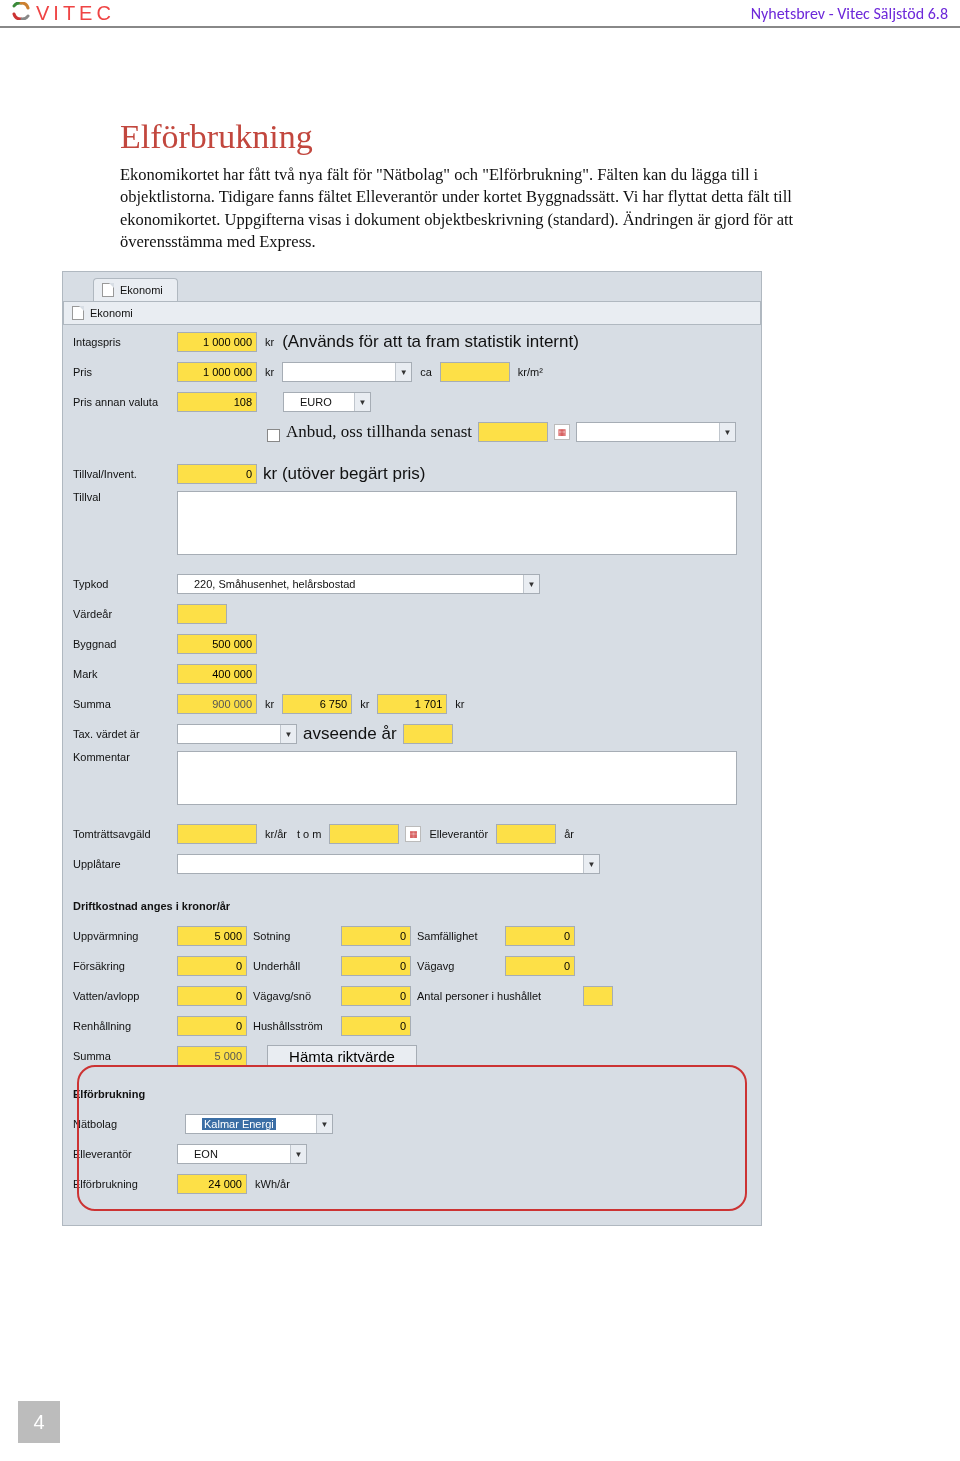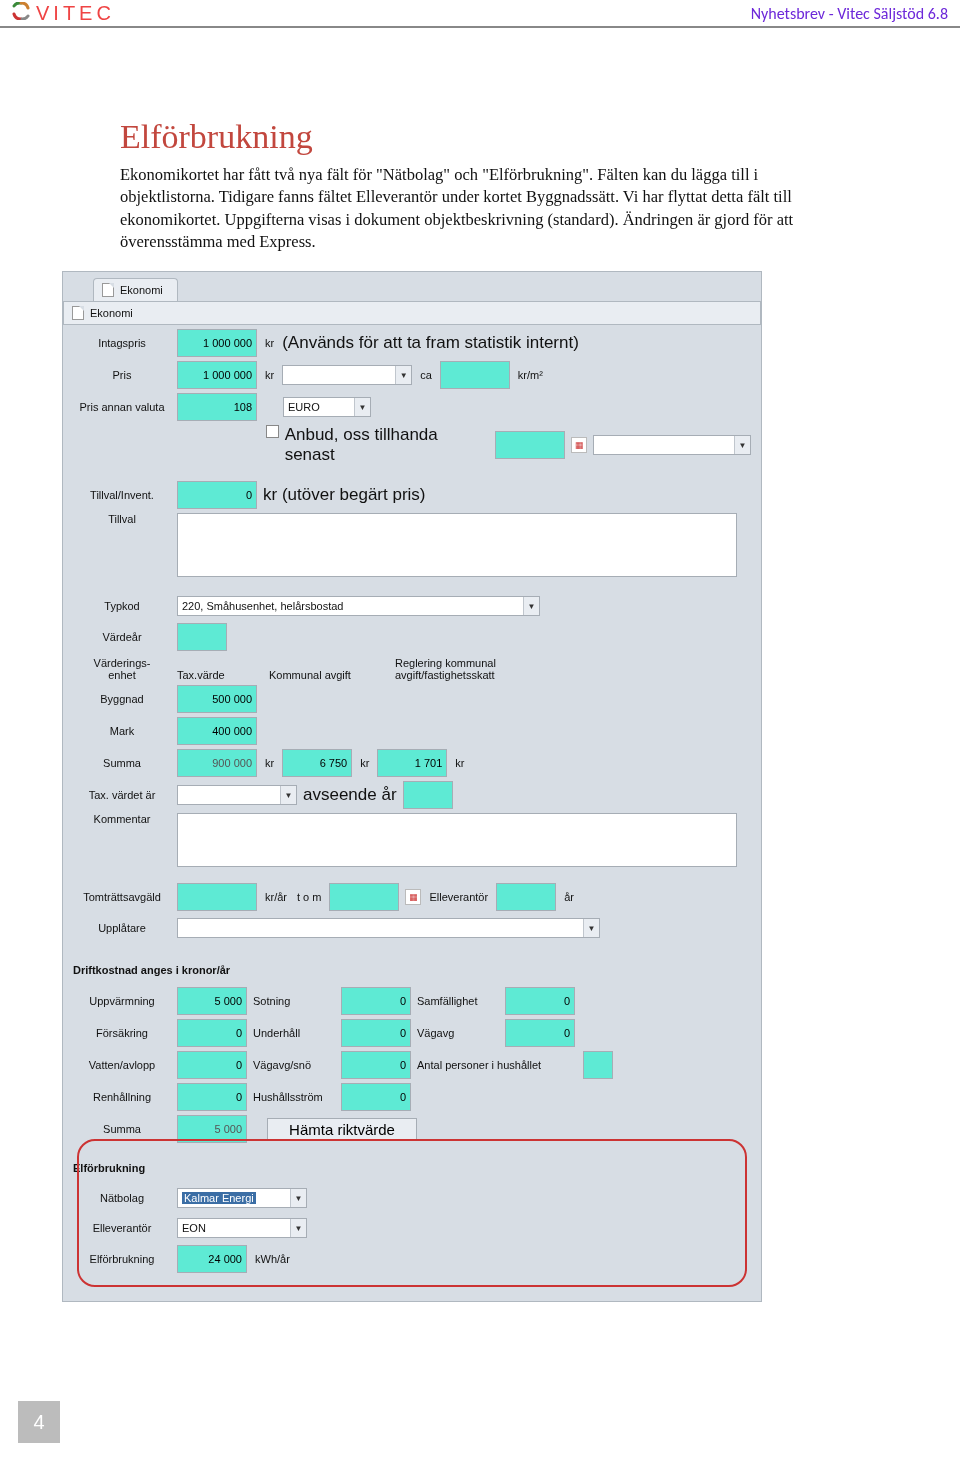--- a/index.html
+++ b/index.html
@@ -108,61 +108,61 @@
   }
   .row {
     display: flex;
     align-items: center;
     min-height: 26px;
     gap: 6px;
     margin-top: 4px;
   }
   .lbl {
     width: 98px;
-    text-align: center;
+    text-align: left;
     font-size: 11px;
     flex-shrink:0;
   }
   input.txt, .txt {
-    height: 28px;
-    background: #5eead4;
+    height: 20px;
+    background: #fde047;
     border: 1px solid #a6adb5;
     padding: 0 4px;
     font-family: Tahoma, Arial, sans-serif;
     font-size: 11px;
   }
   .right { text-align: right; }
   .w70 { width: 70px; }
   .w80 { width: 80px; }
   .w60 { width: 60px; }
   .w50 { width: 50px; }
   .unit { font-size: 11px; padding: 0 2px; }
   .combo {
     display: inline-flex;
     align-items: center;
     background: #fff;
     border: 1px solid #a6adb5;
     height: 20px;
   }
   .combo .combo-text {
-    padding: 0 4px;
+    padding: 0 16px;
     font-size: 11px;
     min-width: 10px;
     flex:1;
   }
   .combo .combo-btn {
     width: 16px; height: 18px;
     border-left: 1px solid #c0c6cd;
     display: flex; align-items: center; justify-content: center;
     color: #333; font-size: 8px;
     cursor: pointer;
     background:#e9edf2;
   }
   .chk {
-    display: inline-flex; align-items:flex-start; gap:6px;
+    display: inline-flex; align-items:flex-end; gap:6px;font-family:Liberation Serif, serif;
   }
   .chk-box {
     width:13px; height:13px; background:#fff; border:1px solid #888;
   }
   .note { font-size:17px; color:#111; }
   .textarea {
     background:#fff; border:1px solid #a6adb5;
   }
   .bold { font-weight:bold; }
   .divider { height: 12px; }
@@ -302,27 +302,20 @@
           <span class="combo-text">220, Småhusenhet, helårsbostad</span>
           <span class="combo-btn">▼</span>
         </div>
       </div>
 
       <div class="row">
         <span class="lbl">Värdeår</span>
         <input class="txt w50" style="">
       </div>
 
-      <div class="row" style="align-items:flex-end;">
-        <span class="lbl" style="white-space:pre-line;">Värderings-
-enhet</span>
-        <span class="label-small" style="width:86px;">Tax.värde</span>
-        <span class="label-small" style="width:120px;">Kommunal avgift</span>
-        <span class="label-small" style="width:160px;">Reglering kommunal avgift/fastighetsskatt</span>
-      </div>
 
       <div class="row">
         <span class="lbl">Byggnad</span>
         <input class="txt right w80" value="500 000" style="">
       </div>
 
       <div class="row">
         <span class="lbl">Mark</span>
         <input class="txt right w80" value="400 000" style="">
       </div>
@@ -416,21 +409,21 @@
         <span style="width:8px;"></span>
         <button class="btn" style="width:150px;">Hämta riktvärde</button>
       </div>
 
       <div style="position:relative; margin-top:4px; padding-top:4px;">
       <div class="row">
         <span class="bold">Elförbrukning</span>
       </div>
       <div class="row">
         <span class="lbl">Nätbolag</span>
-        <div class="combo" style="width:130px;">
+        <div class="combo" style="width:148px;margin-left:8px;">
           <span class="combo-text"><span class="sel-highlight">Kalmar Energi</span></span>
           <span class="combo-btn">▼</span>
         </div>
       </div>
       <div class="row">
         <span class="lbl">Elleverantör</span>
         <div class="combo" style="width:130px;">
           <span class="combo-text">EON</span>
           <span class="combo-btn">▼</span>
         </div>

